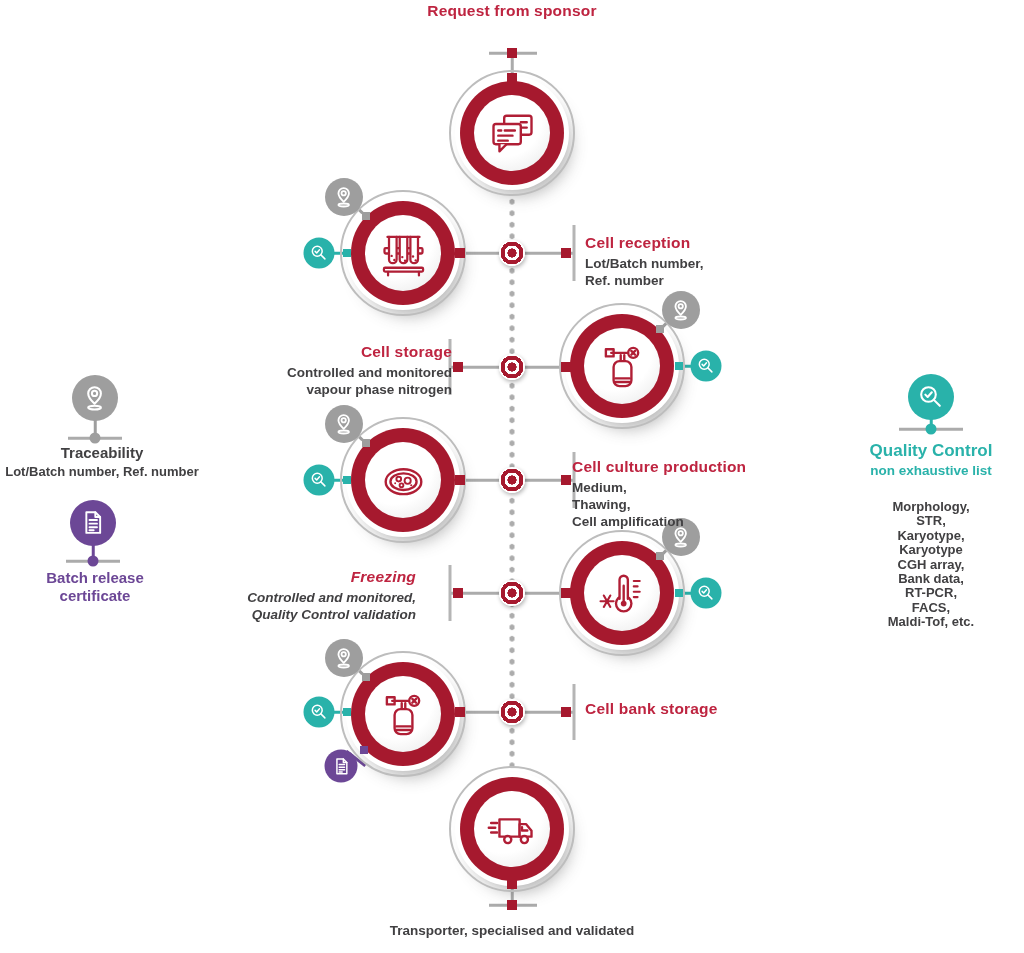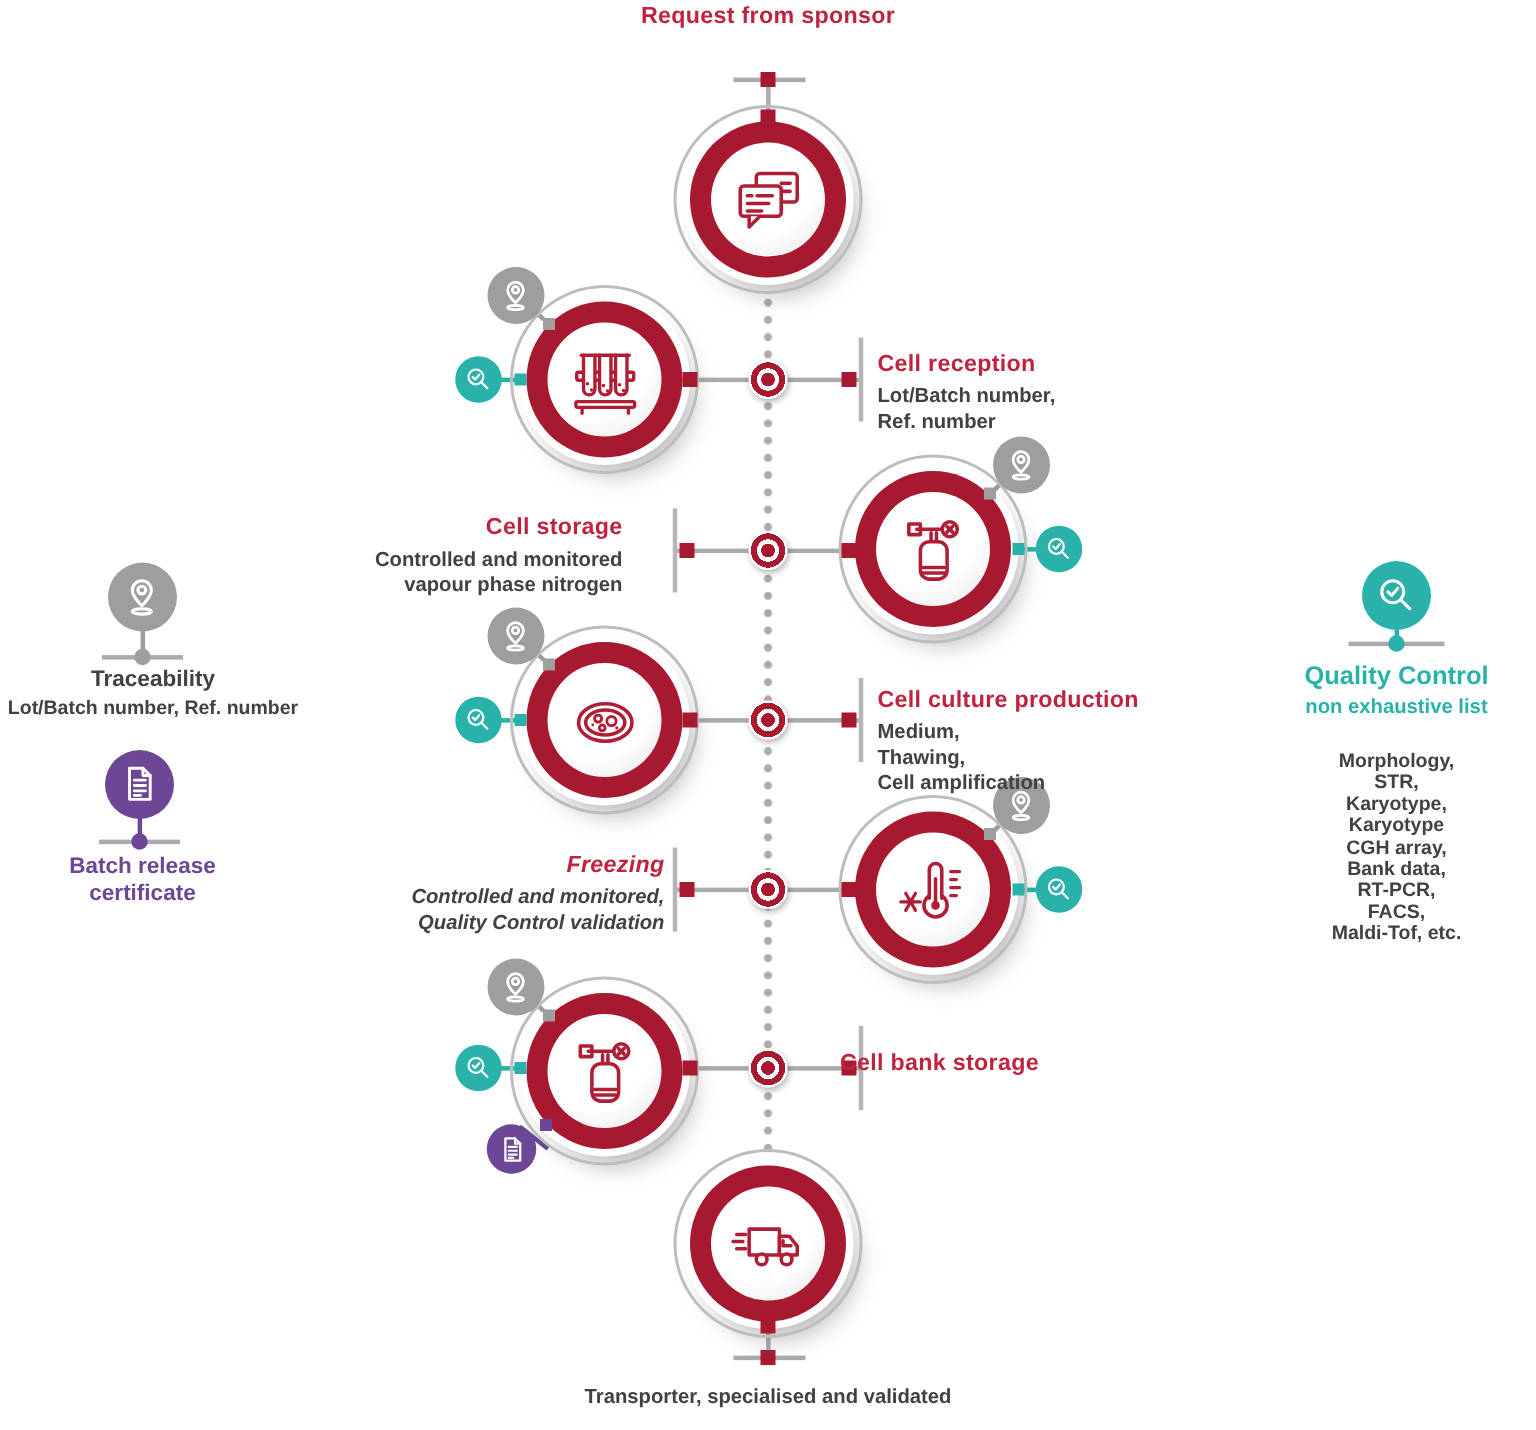--- a/index.html
+++ b/index.html
@@ -1,17 +1,17 @@
 <!DOCTYPE html>
 <html><head>
 <meta charset="utf-8">
 <style>
   html,body{margin:0;padding:0;background:#fff;}
   .canvas{position:relative;width:996px;height:953px;background:#fff;overflow:hidden;
-          font-family:"Liberation Sans",sans-serif;padding-left:27px;}
+          font-family:"Liberation Sans",sans-serif;}
   
   .dots{position:absolute;left:512px;top:196px;height:578px;width:7px;transform:translateX(-50%);
         background-image:radial-gradient(circle,#ACACAC 2.4px,transparent 3px);
         background-size:7px 11.5px;background-position:center top;}
   
   .hl{position:absolute;height:2.5px;background:#ABABAB;transform:translateY(-50%);}
   .vl{position:absolute;width:2.5px;background:#ABABAB;transform:translateX(-50%);}
   .diag{position:absolute;height:2.5px;background:#9E9E9E;}
   .tl{background:#29B2AA;}
   .pl{background:#6C4796;}
@@ -313,40 +313,40 @@
   <div class="step-text t-center" style="left:512px;top:2px;">
     <div class="step-title">Request from sponsor</div>
   </div>
 
   <div class="step-text" style="left:585px;top:234px;">
     <div class="step-title">Cell reception</div>
     <div class="step-desc">Lot/Batch number,
 Ref. number</div>
   </div>
 
-  <div class="step-text t-left" style="right:608px;top:343px;">
+  <div class="step-text t-left" style="right:544px;top:343px;">
     <div class="step-title">Cell storage</div>
     <div class="step-desc">Controlled and monitored
 vapour phase nitrogen</div>
   </div>
 
-  <div class="step-text" style="left:585px;top:458px;">
+  <div class="step-text" style="left:572px;top:458px;">
     <div class="step-title">Cell culture production</div>
     <div class="step-desc">Medium,
 Thawing,
 Cell amplification</div>
   </div>
 
   <div class="step-text t-left" style="right:580px;top:568px;font-style:italic;">
     <div class="step-title">Freezing</div>
     <div class="step-desc">Controlled and monitored,
 Quality Control validation</div>
   </div>
 
-  <div class="step-text" style="left:560px;top:700px;text-align:center;">
+  <div class="step-text" style="left:585px;top:700px;text-align:center;">
     <div class="step-title">Cell bank storage</div>
   </div>
 
   <div class="step-text t-center" style="left:512px;top:921px;">
     <div class="step-desc" style="margin-top:1px;">Transporter, specialised and validated</div>
   </div>
 
   <div>
     <div class="badge gray lg" style="left:95px;top:398px;">
       <svg viewBox="0 0 24 24" fill="none" stroke="#fff" stroke-width="1.5" stroke-linecap="round" stroke-linejoin="round">

